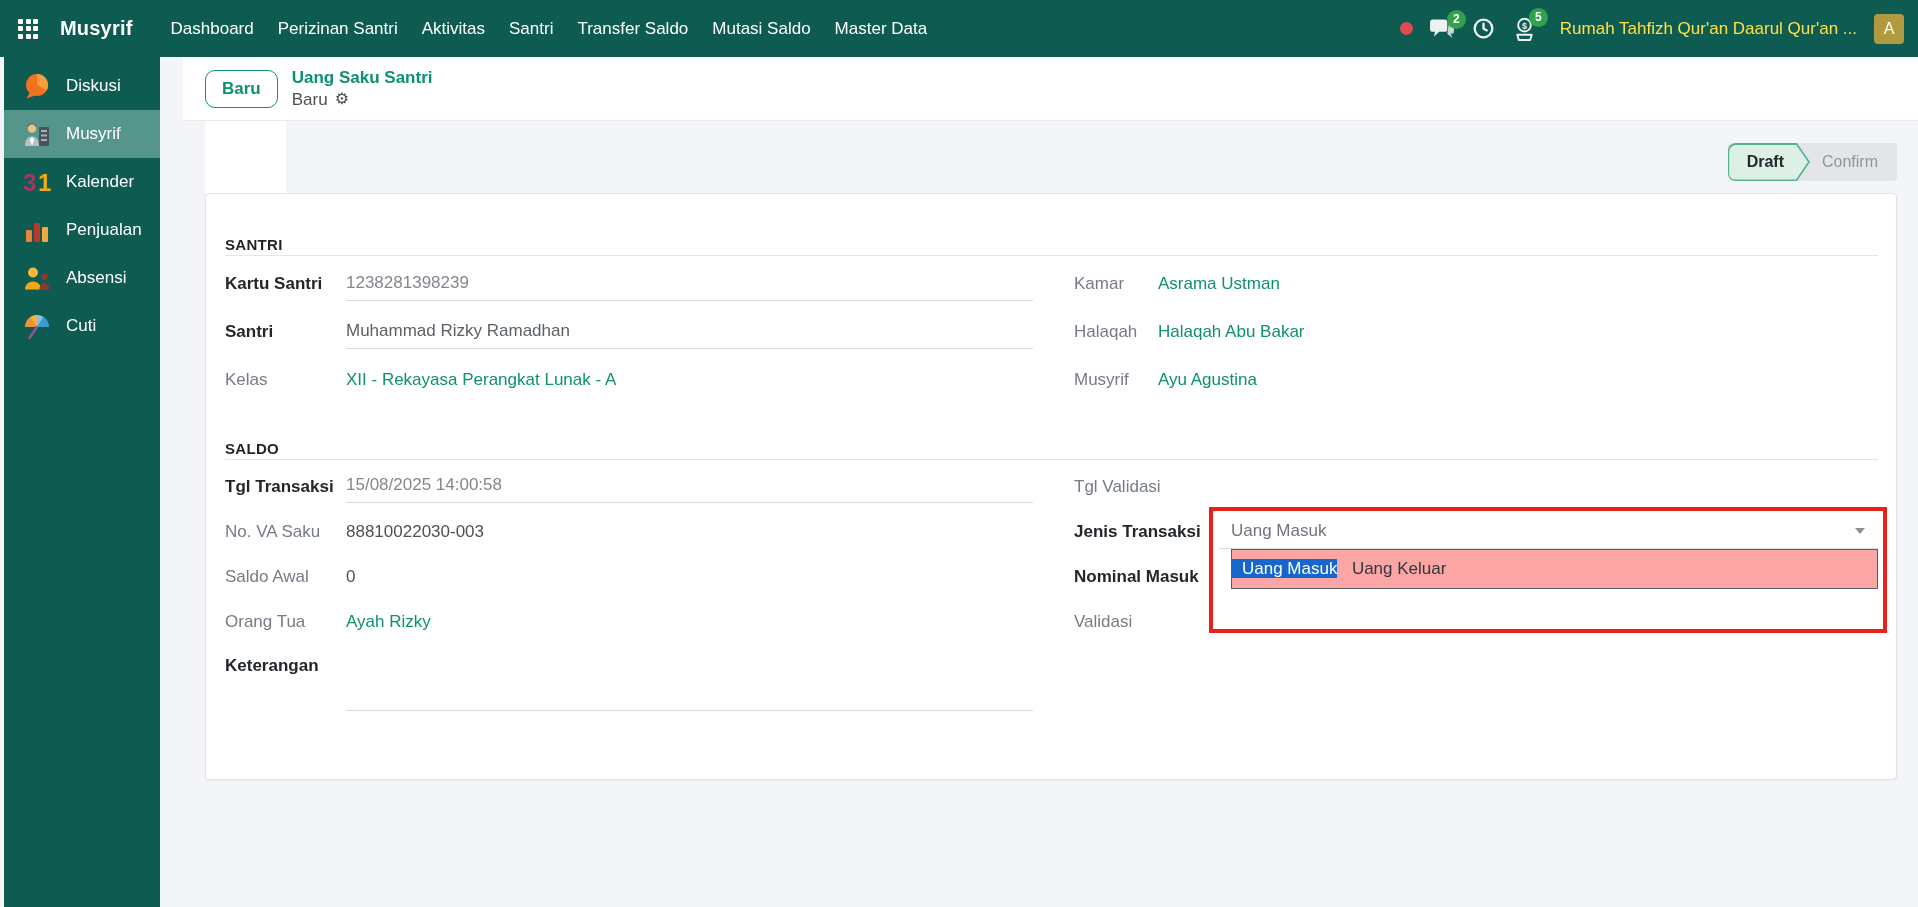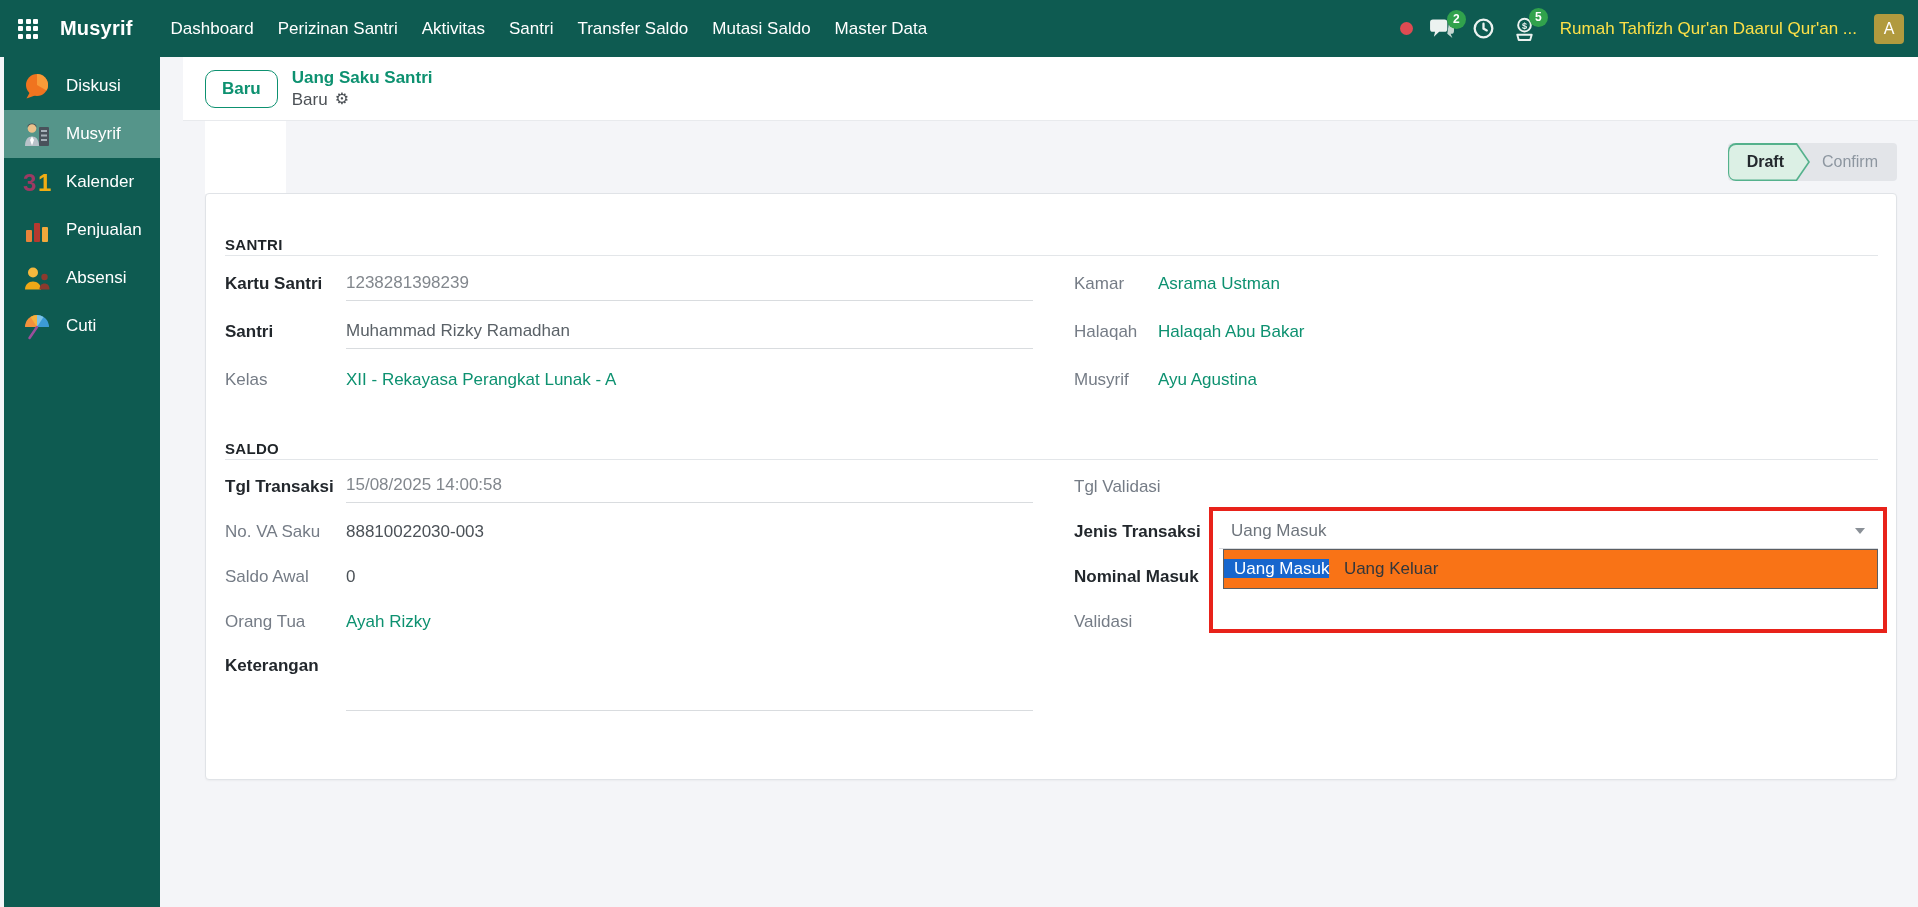--- a/index.html
+++ b/index.html
@@ -87,21 +87,21 @@
   .row.tall .label{padding-top:12px}
   .row.tall .input-line{height:61px;align-self:stretch;margin-top:6px}
 
   
   .select-wrap{position:relative;flex:1;align-self:center}
   .select{height:34px;display:flex;align-items:center;justify-content:space-between;
           padding:0 13px 0 12px;border-bottom:1px solid #d8dbdf;background:#fff;
           color:#6e757d;font-size:17px;cursor:pointer}
   .caret{width:0;height:0;border-left:5px solid transparent;border-right:5px solid transparent;
          border-top:6px solid #8a9097}
-  .listbox{position:absolute;top:34px;left:4px;right:0;background:#f97316;border:1px solid #5a5e63;z-index:4}
+  .listbox{position:absolute;top:34px;left:12px;right:0;background:#fca5a5;border:1px solid #5a5e63;z-index:4}
   .option{height:38px;line-height:38px;padding-left:10px;font-size:17px;color:#32373c;cursor:pointer}
   .option.selected{background:var(--status-blue);color:#fff}
   .red-frame{position:absolute;left:-10px;right:-9px;top:-8px;height:126px;
              border:4px solid var(--highlight-red);z-index:6;pointer-events:none}
 </style>
 </head>
 <body>
 
 <div class="navbar">
   <div class="apps-btn">

